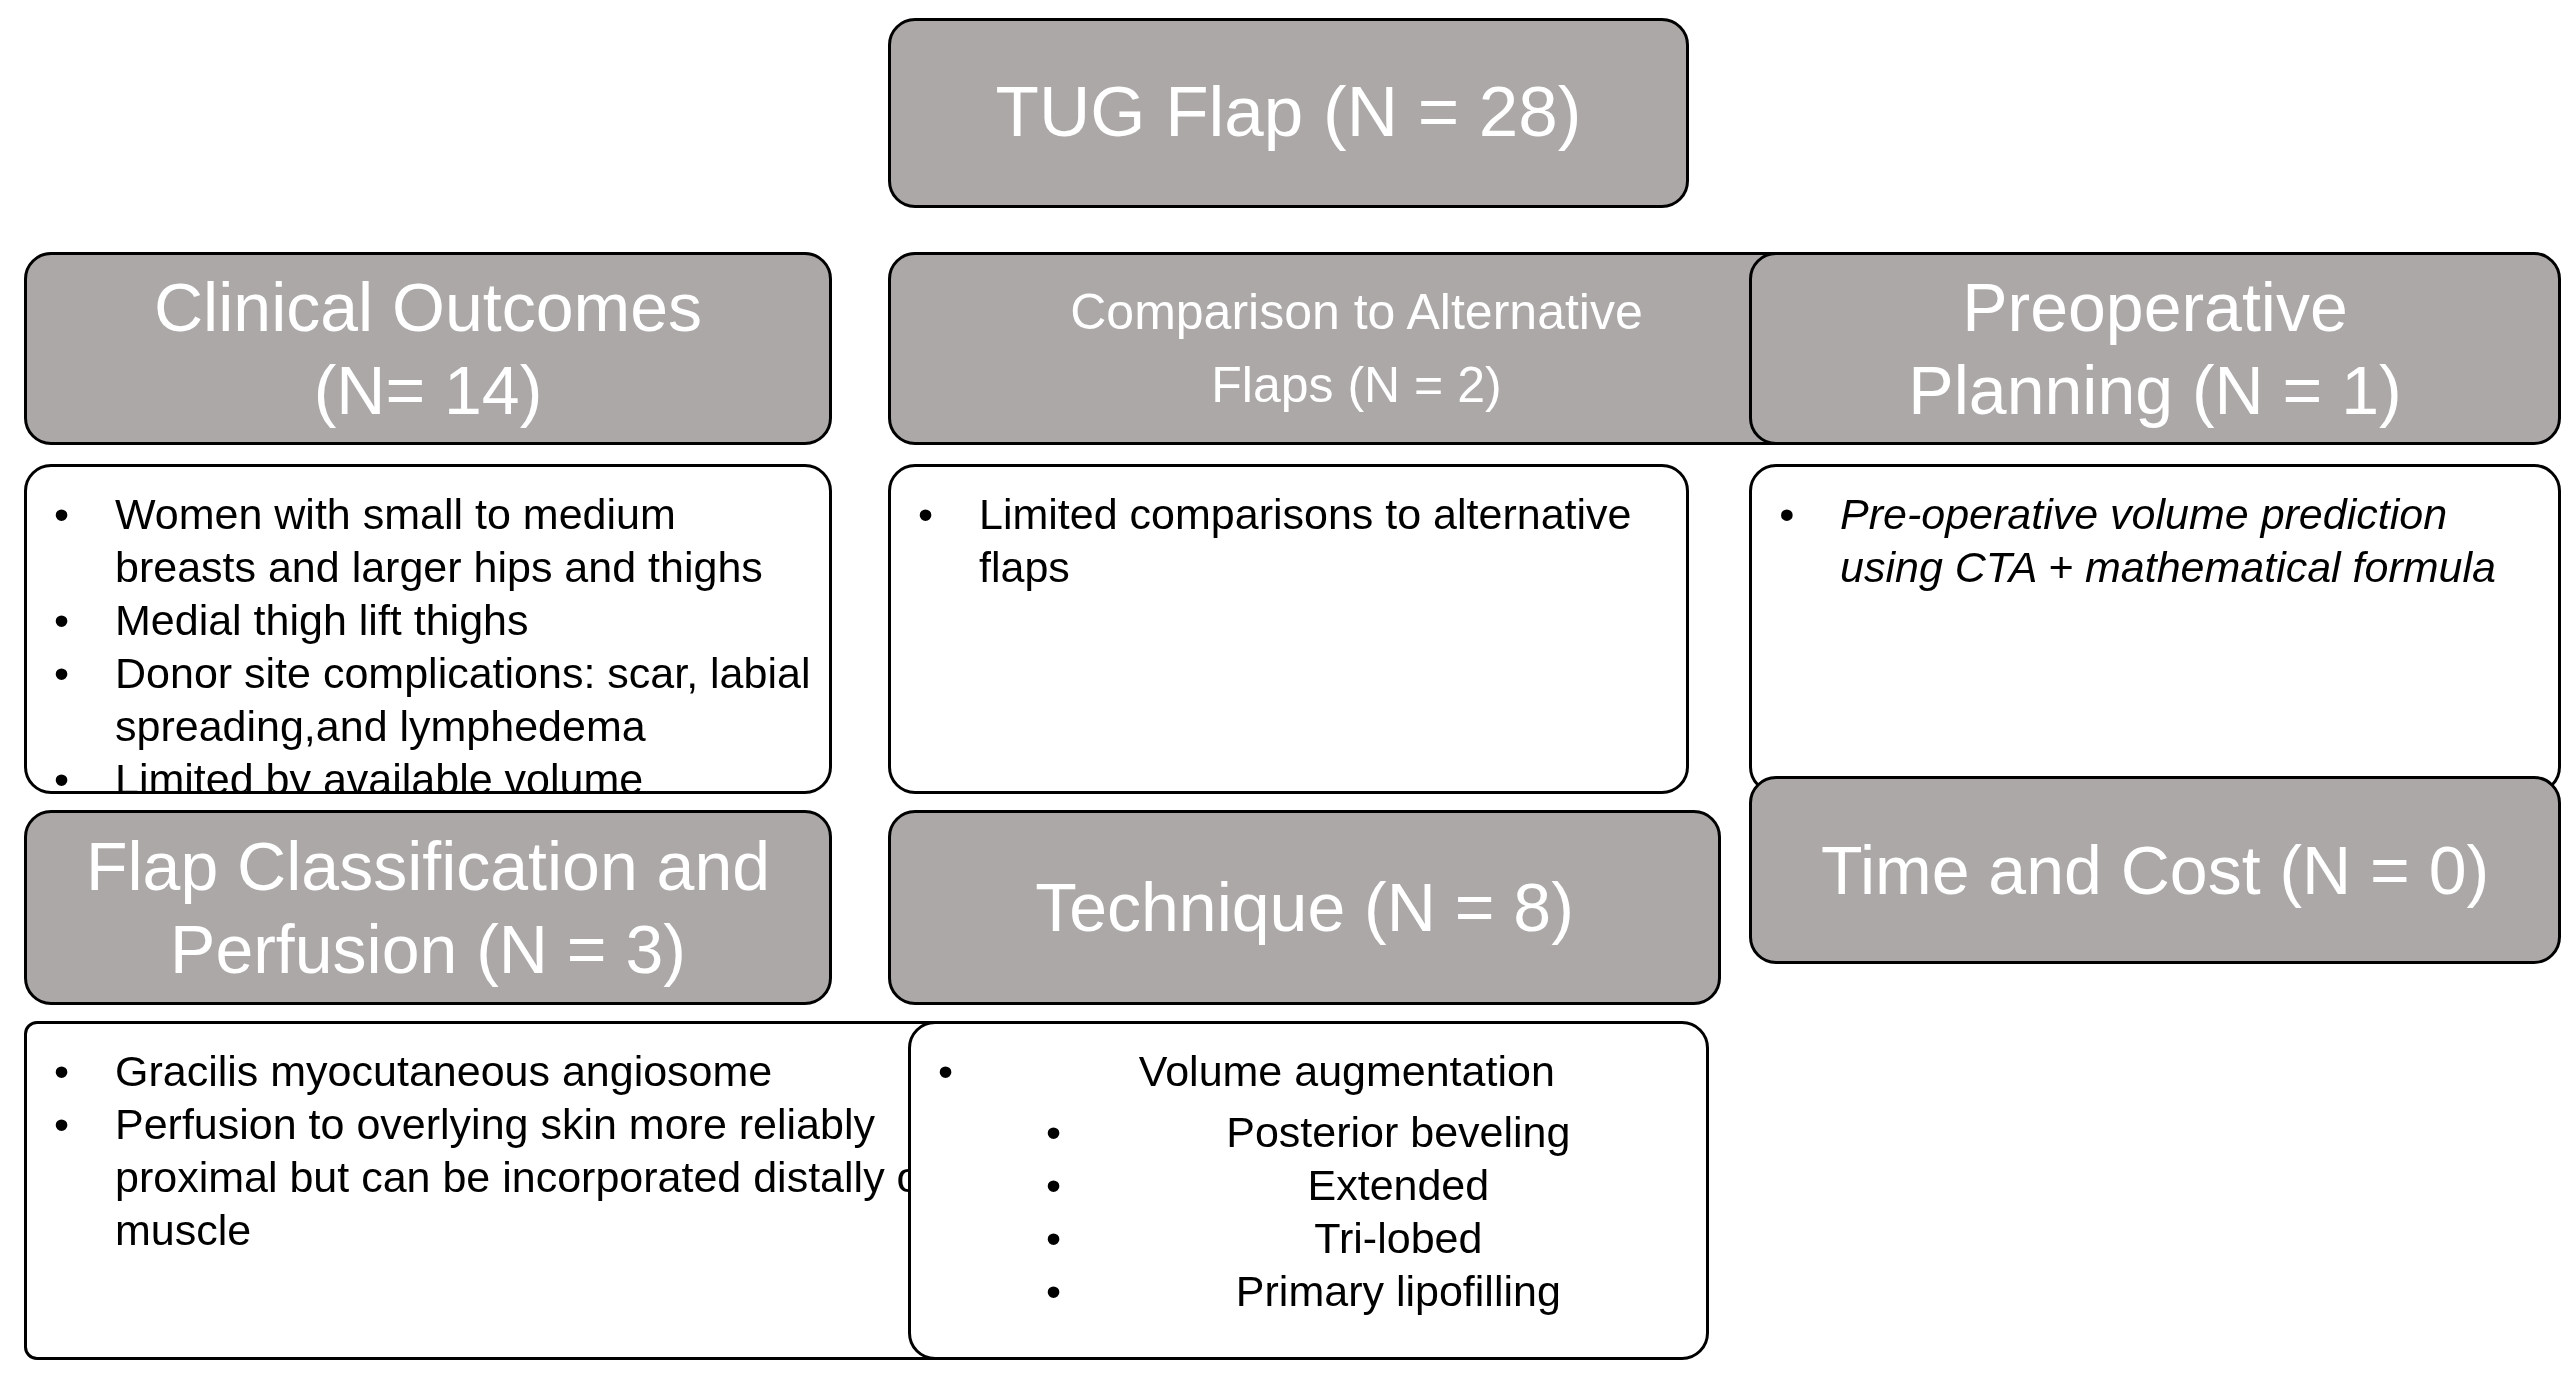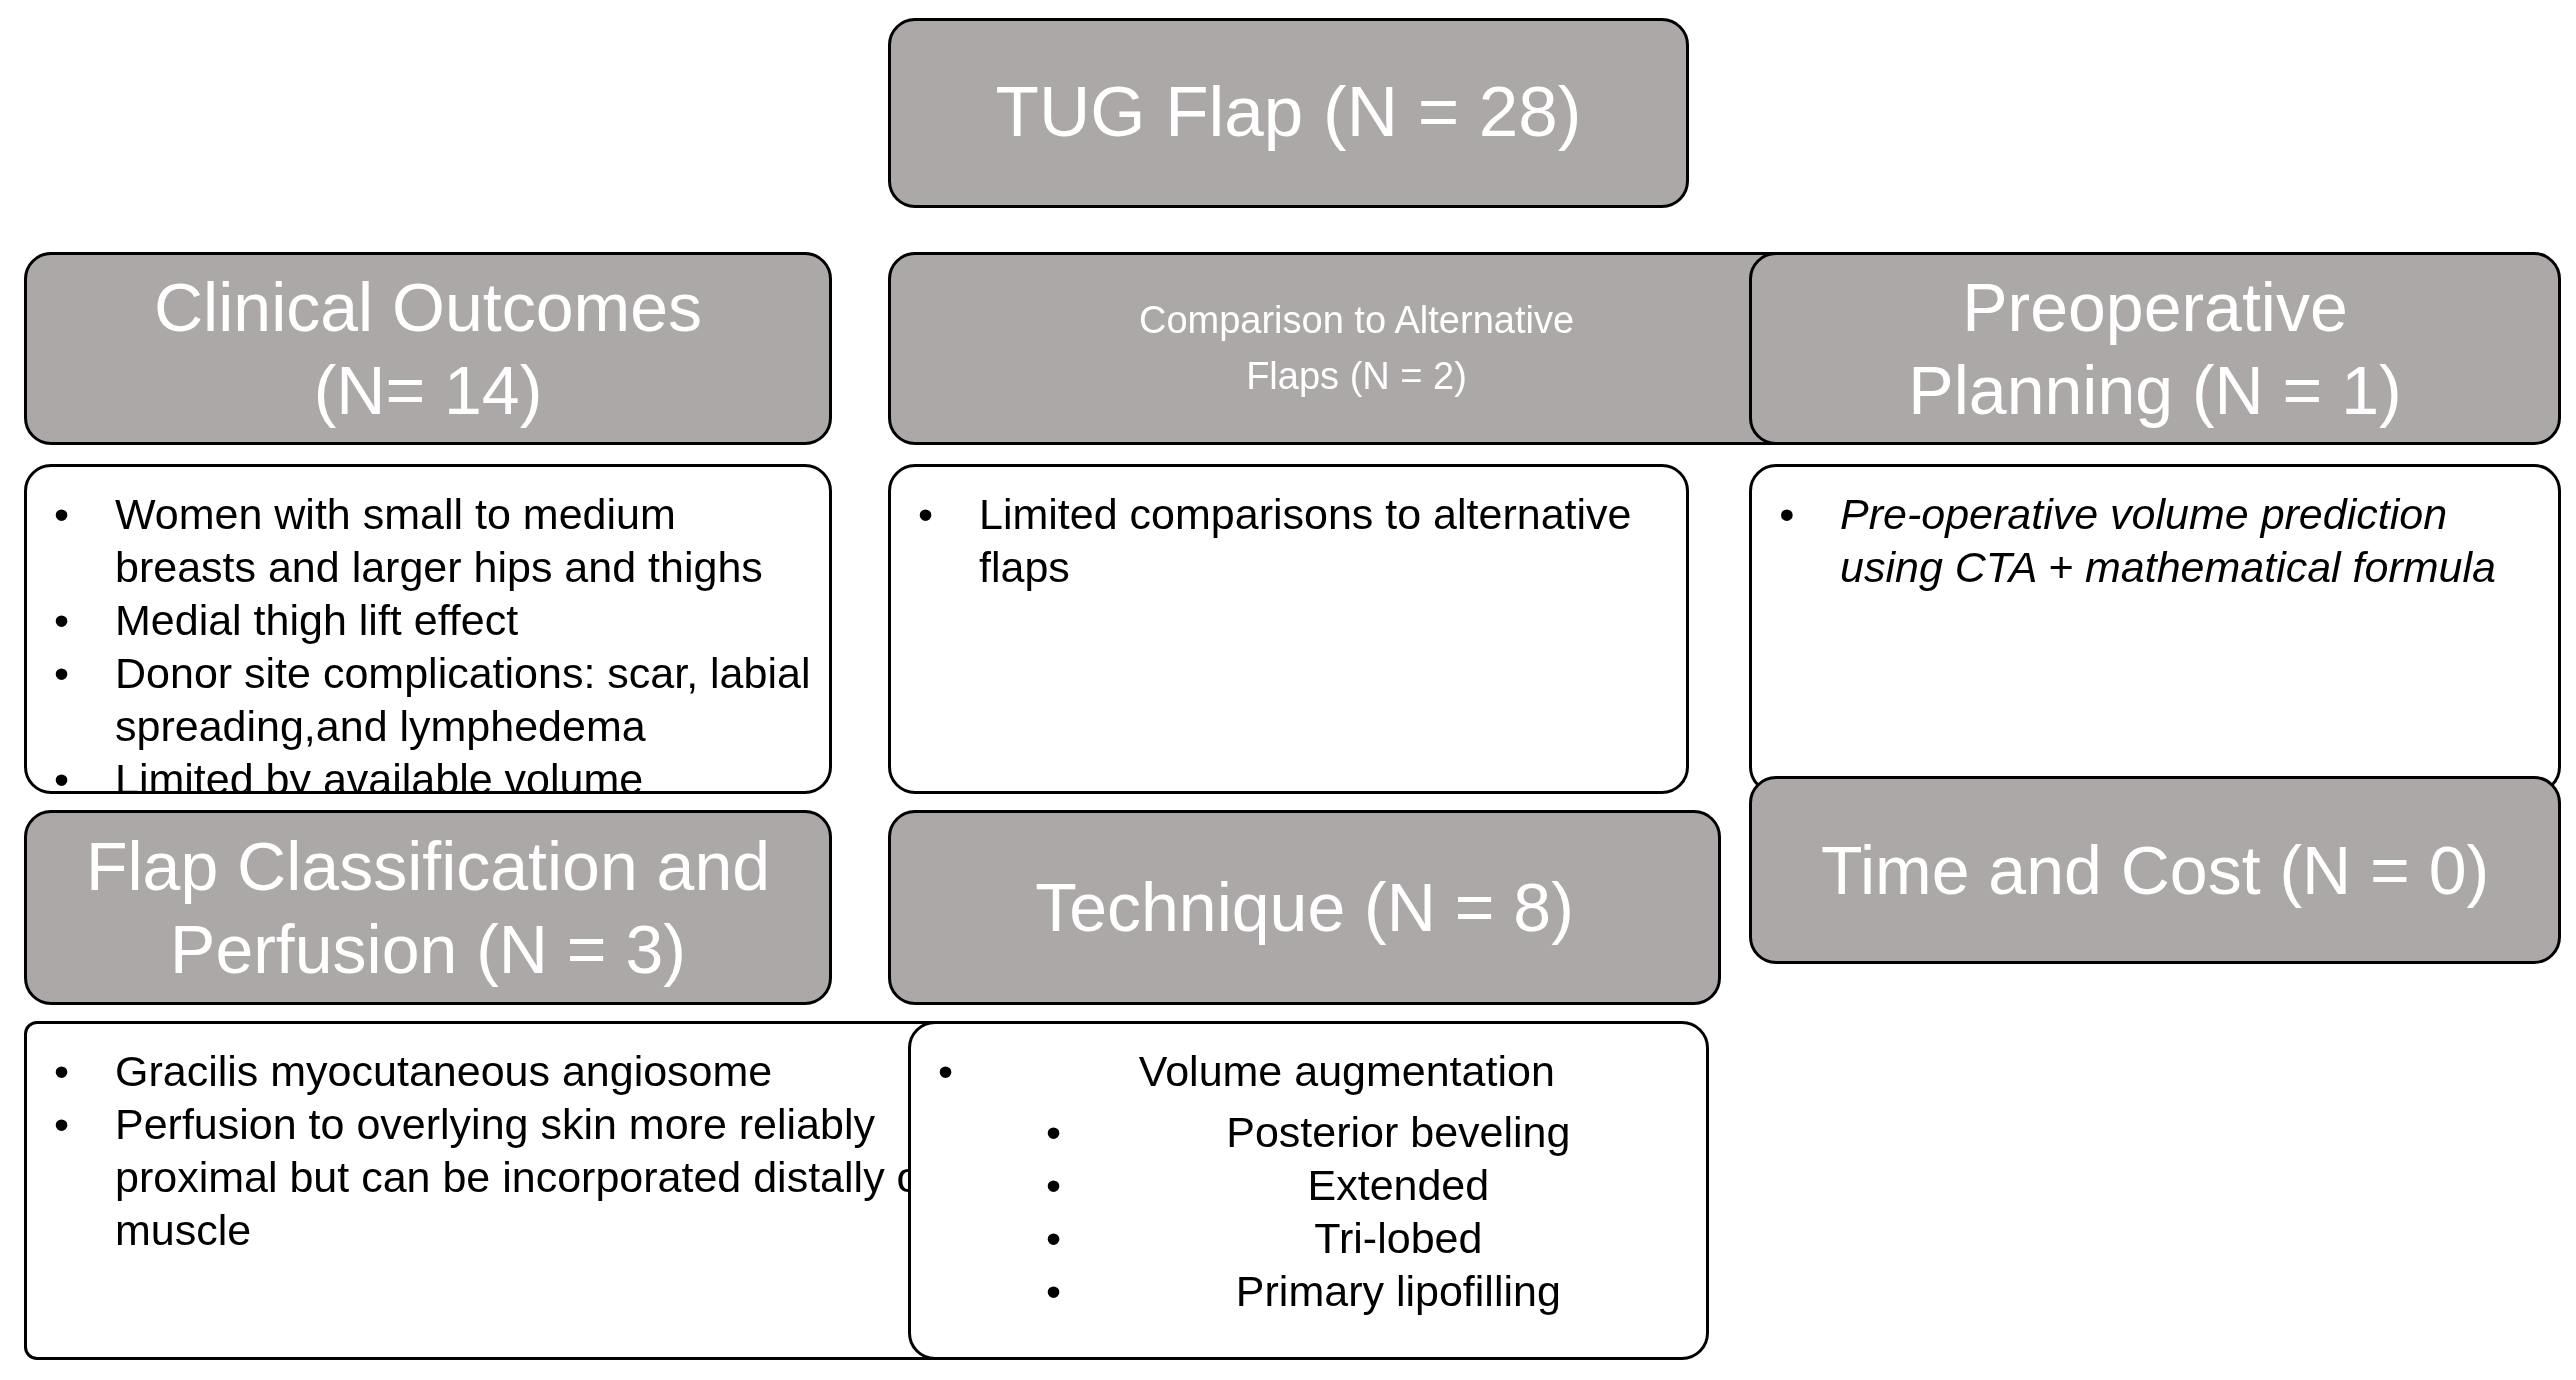--- a/index.html
+++ b/index.html
@@ -69,21 +69,21 @@
   ul.sub > li::before {
     content: "\2022";
     position: absolute;
     left: 39px;
     top: 0;
   }
   
   #box-top  { left: 888px; top: 17.7px;   width: 801px;  height: 190px; font-size: 71px; }
   #hdr-0    { left: 24px;   top: 252px;  width: 808px; height: 193px; }
   #body-0   { left: 24px;   top: 464px;  width: 808px; height: 330px; }
-  #hdr-1    { left: 888px; top: 252px;  width: 937px;  height: 193px; font-size: 38px; line-height: 1.45; }
+  #hdr-1    { left: 888px; top: 252px;  width: 937px;  height: 193px; font-size: 50px; line-height: 1.45; }
   #body-1   { left: 888px; top: 464px;  width: 801px;  height: 330px; }
   #hdr-2    { left: 1749px; top: 252px;  width: 812px; height: 193px; }
   #body-2   { left: 1749px; top: 464px;  width: 812px; height: 330px; font-style: italic; }
   #hdr-3    { left: 24px;   top: 810px; width: 808px; height: 195px; }
   #body-3   { left: 24px;   top: 1021px; width: 976px; height: 339px; border-radius: 13px; }
   #hdr-4    { left: 888px; top: 810px; width: 833px;  height: 195px; }
   #body-4   { left: 908px; top: 1021px; width: 801px;  height: 339px; text-align: center; }
   #hdr-5    { left: 1749px; top: 776px; width: 812px; height: 188px; }
 </style>
 </head>
@@ -97,21 +97,21 @@
 
   <div class="box gray" id="hdr-0">
     <div class="hdr">
       <span>Clinical Outcomes</span>
       <span>(N= 14)</span>
     </div>
   </div>
   <div class="box white" id="body-0">
     <ul class="bullets">
       <li>Women with small to medium breasts and larger hips and thighs</li>
-      <li>Medial thigh lift effect</li>
+      <li>Medial thigh lift thighs</li>
       <li>Donor site complications: scar, labial spreading,and lymphedema</li>
       <li>Limited by available volume</li>
     </ul>
   </div>
 
   <div class="box gray" id="hdr-1">
     <div class="hdr">
       <span>Comparison to Alternative</span>
       <span>Flaps (N = 2)</span>
     </div>

